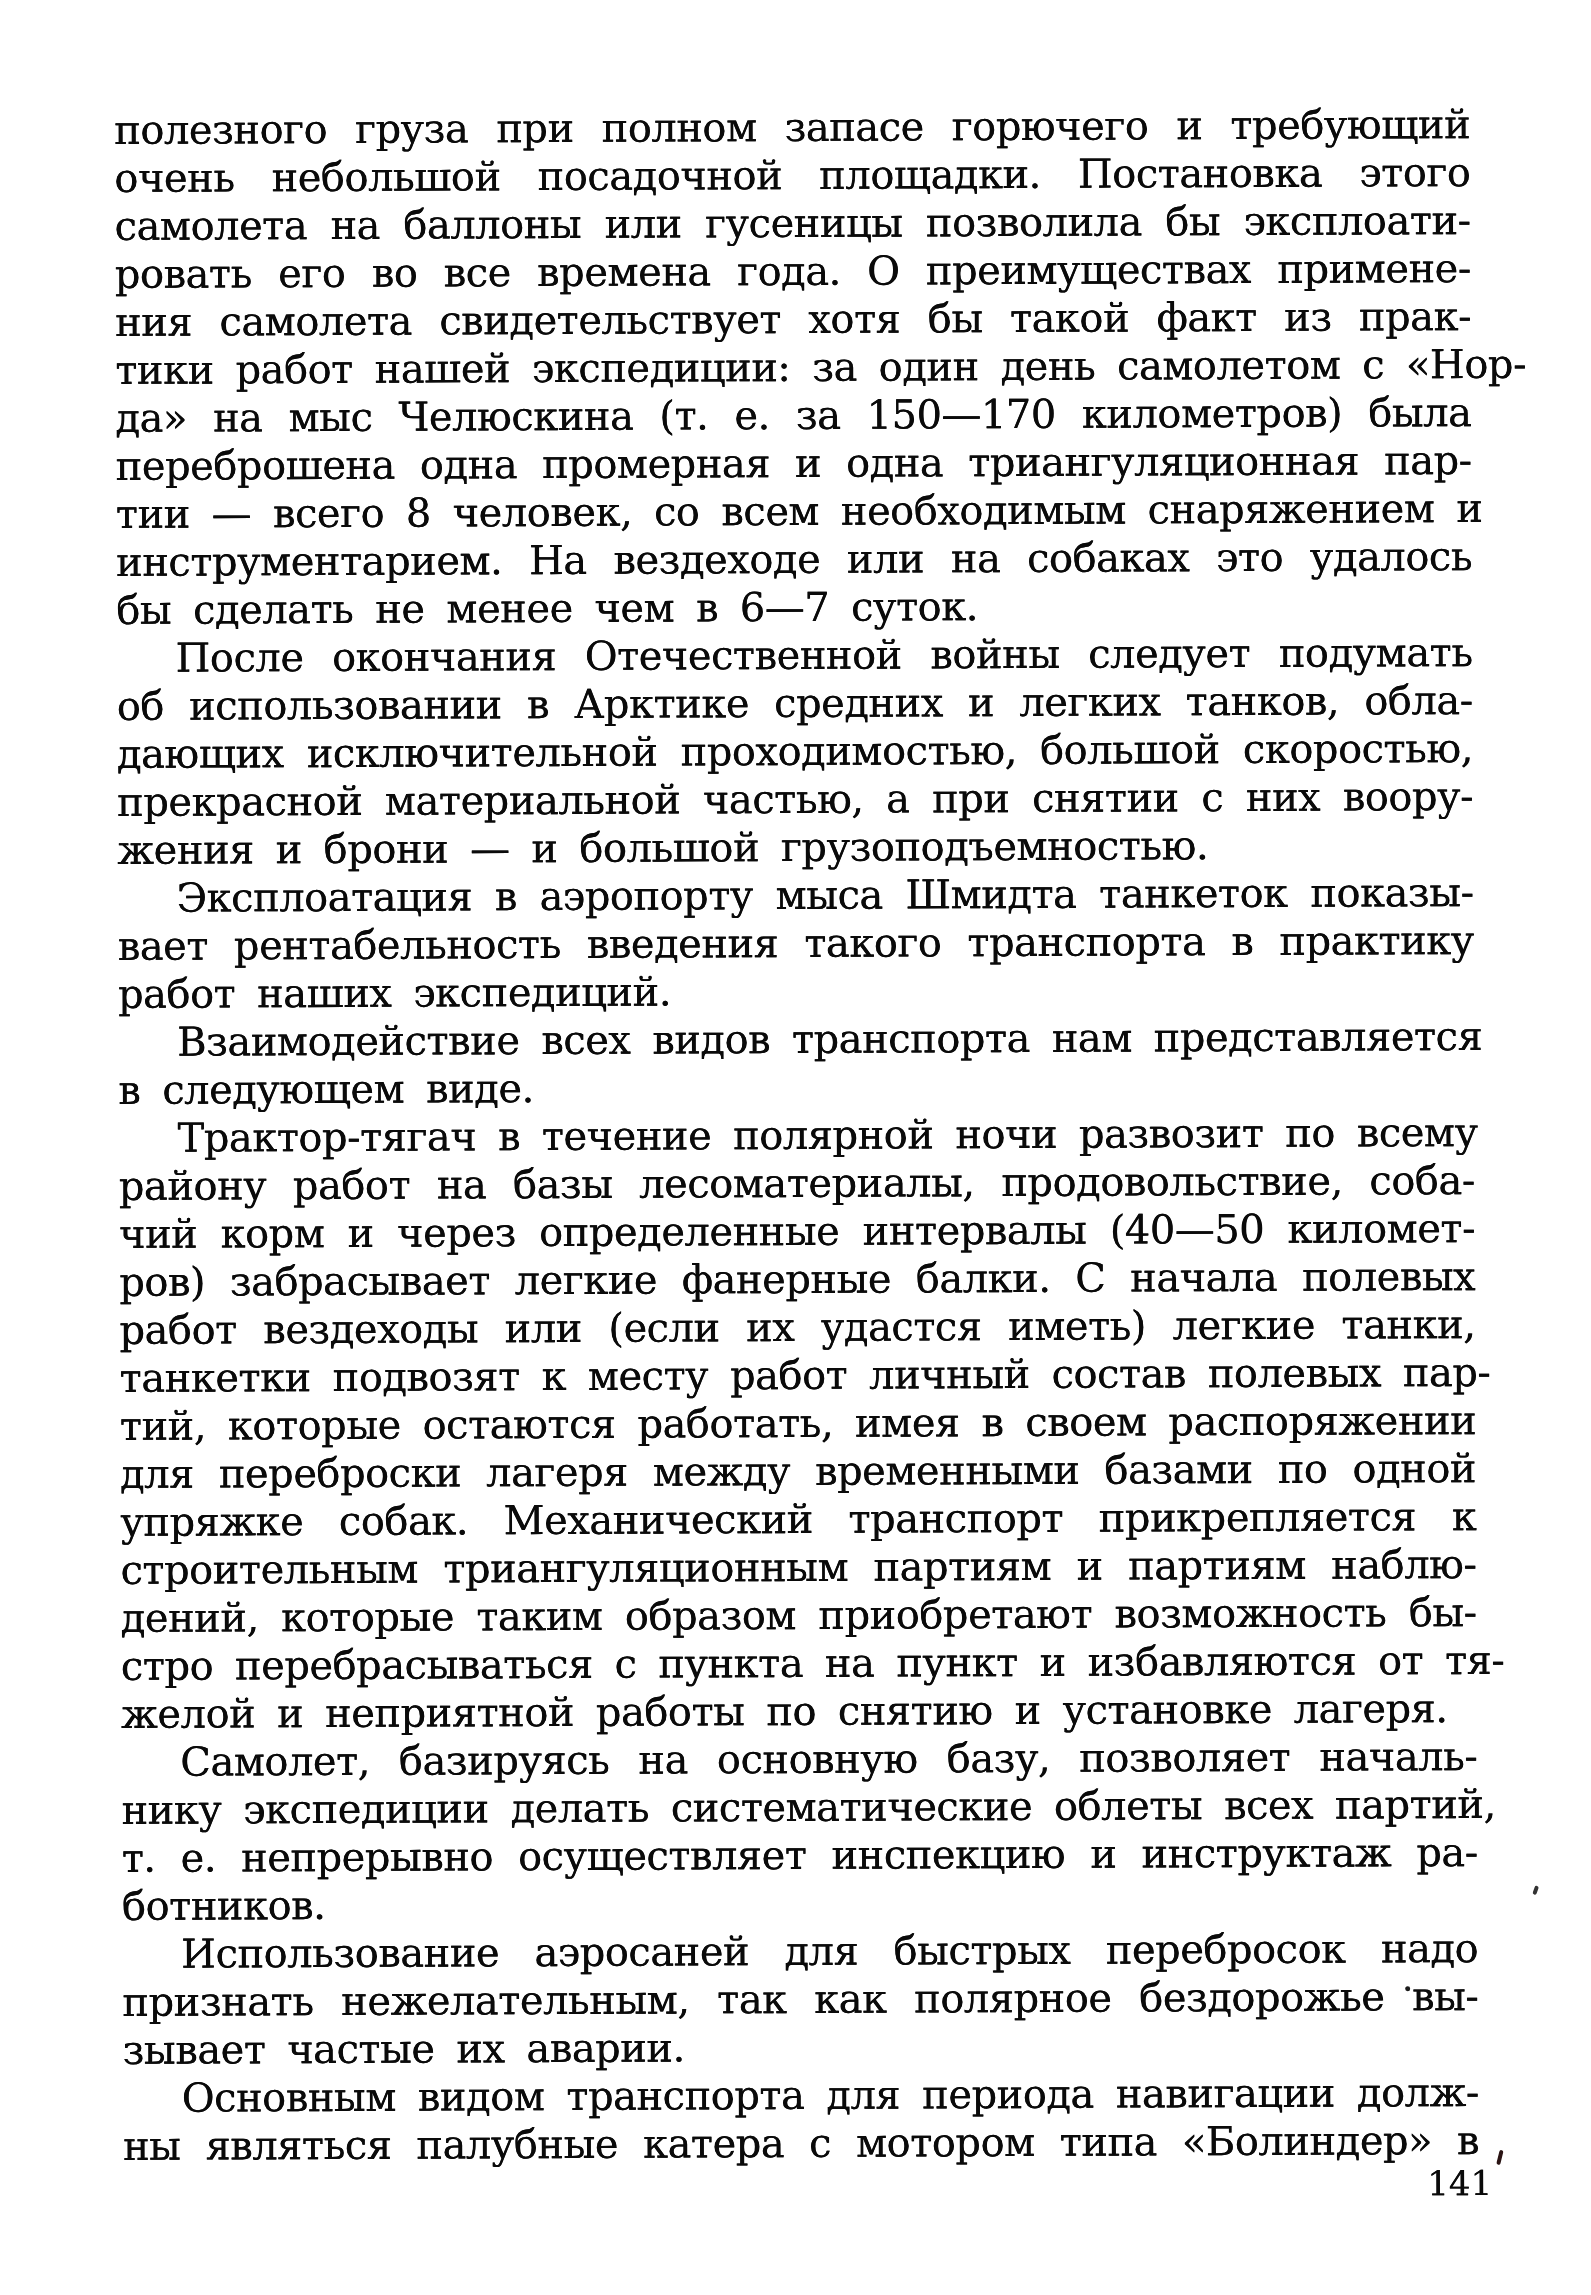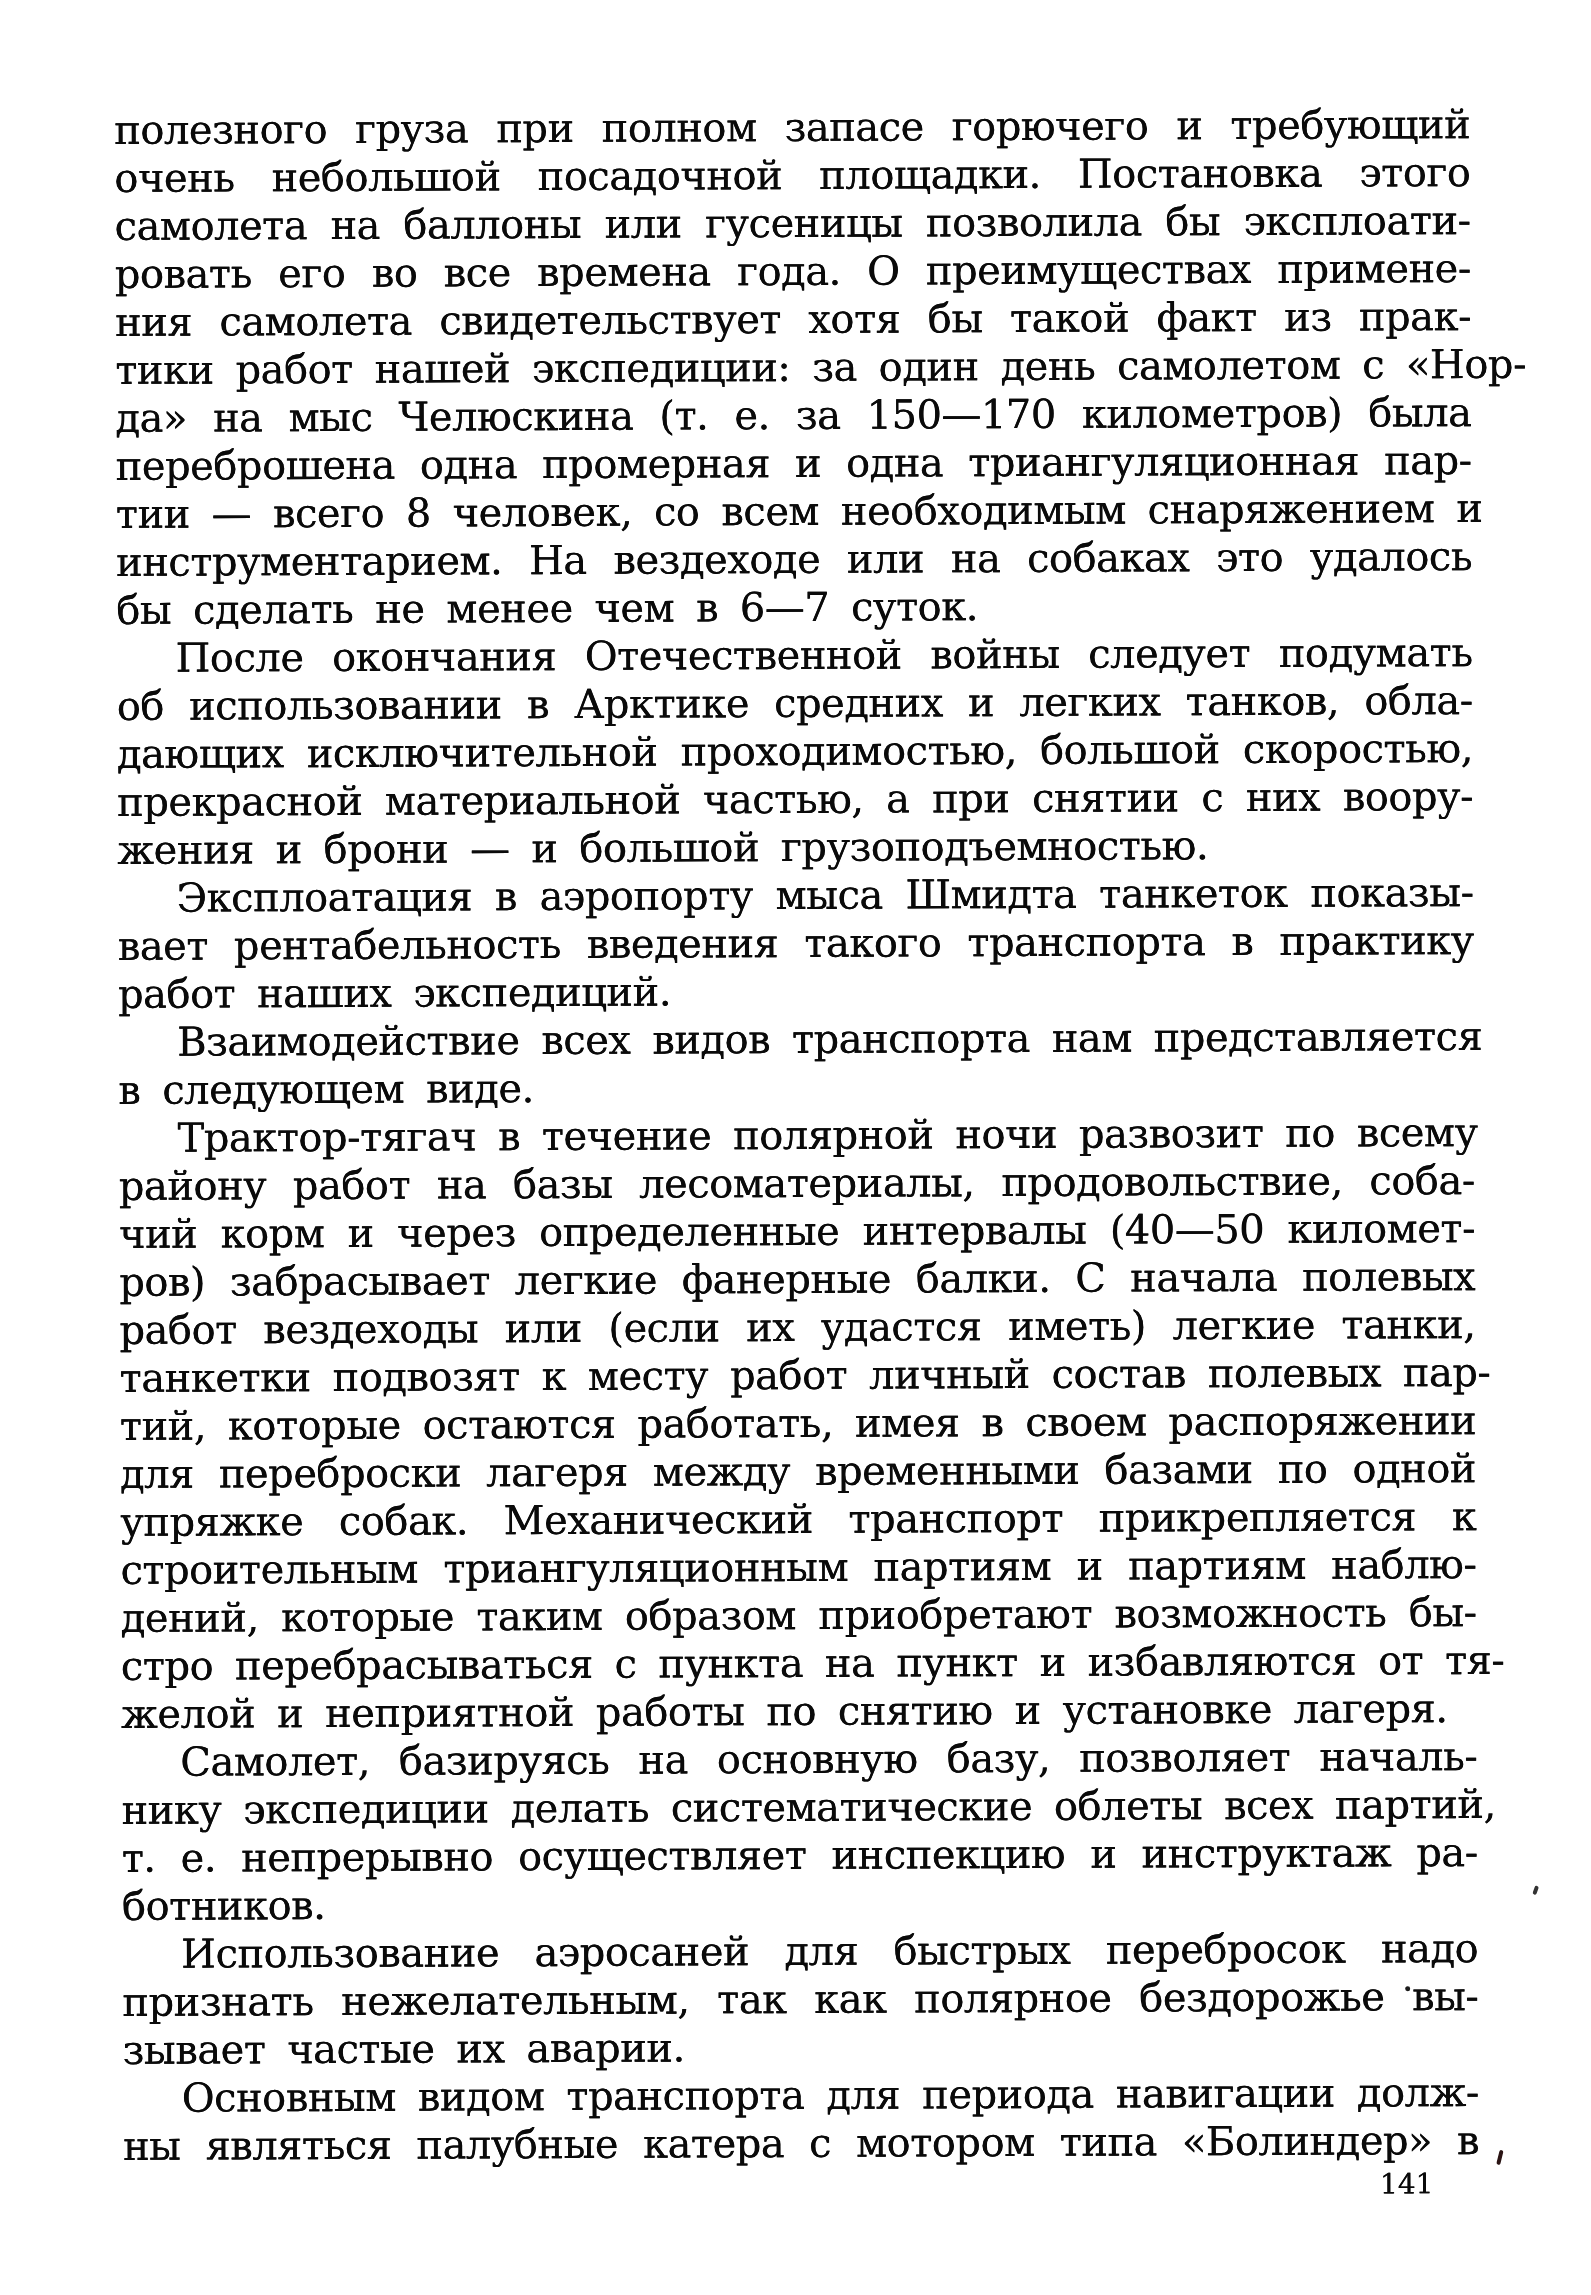--- a/index.html
+++ b/index.html
@@ -49,22 +49,22 @@
     text-align: left;
     text-align-last: left;
   }
   .page-number {
     position: absolute;
     top: 2164px;
     left: 1316px;
     width: 171px;
     height: 45px;
     line-height: 45px;
-    font-size: 28px;
-    text-align: center;
+    font-size: 34px;
+    text-align: right;
     text-shadow: 0.3px 0 0 currentColor;
   }
   
   .artifact { position: absolute; background: #241111; }
   .artifact.tick {
     left: 1493px; top: 2153px; width: 3.7px; height: 15px;
     border-radius: 2.1px; transform: rotate(14deg); background: #2a1414;
   }
   .artifact.speck-1 {
     left: 1401px; top: 1989px; width: 5.3px; height: 5.3px;

